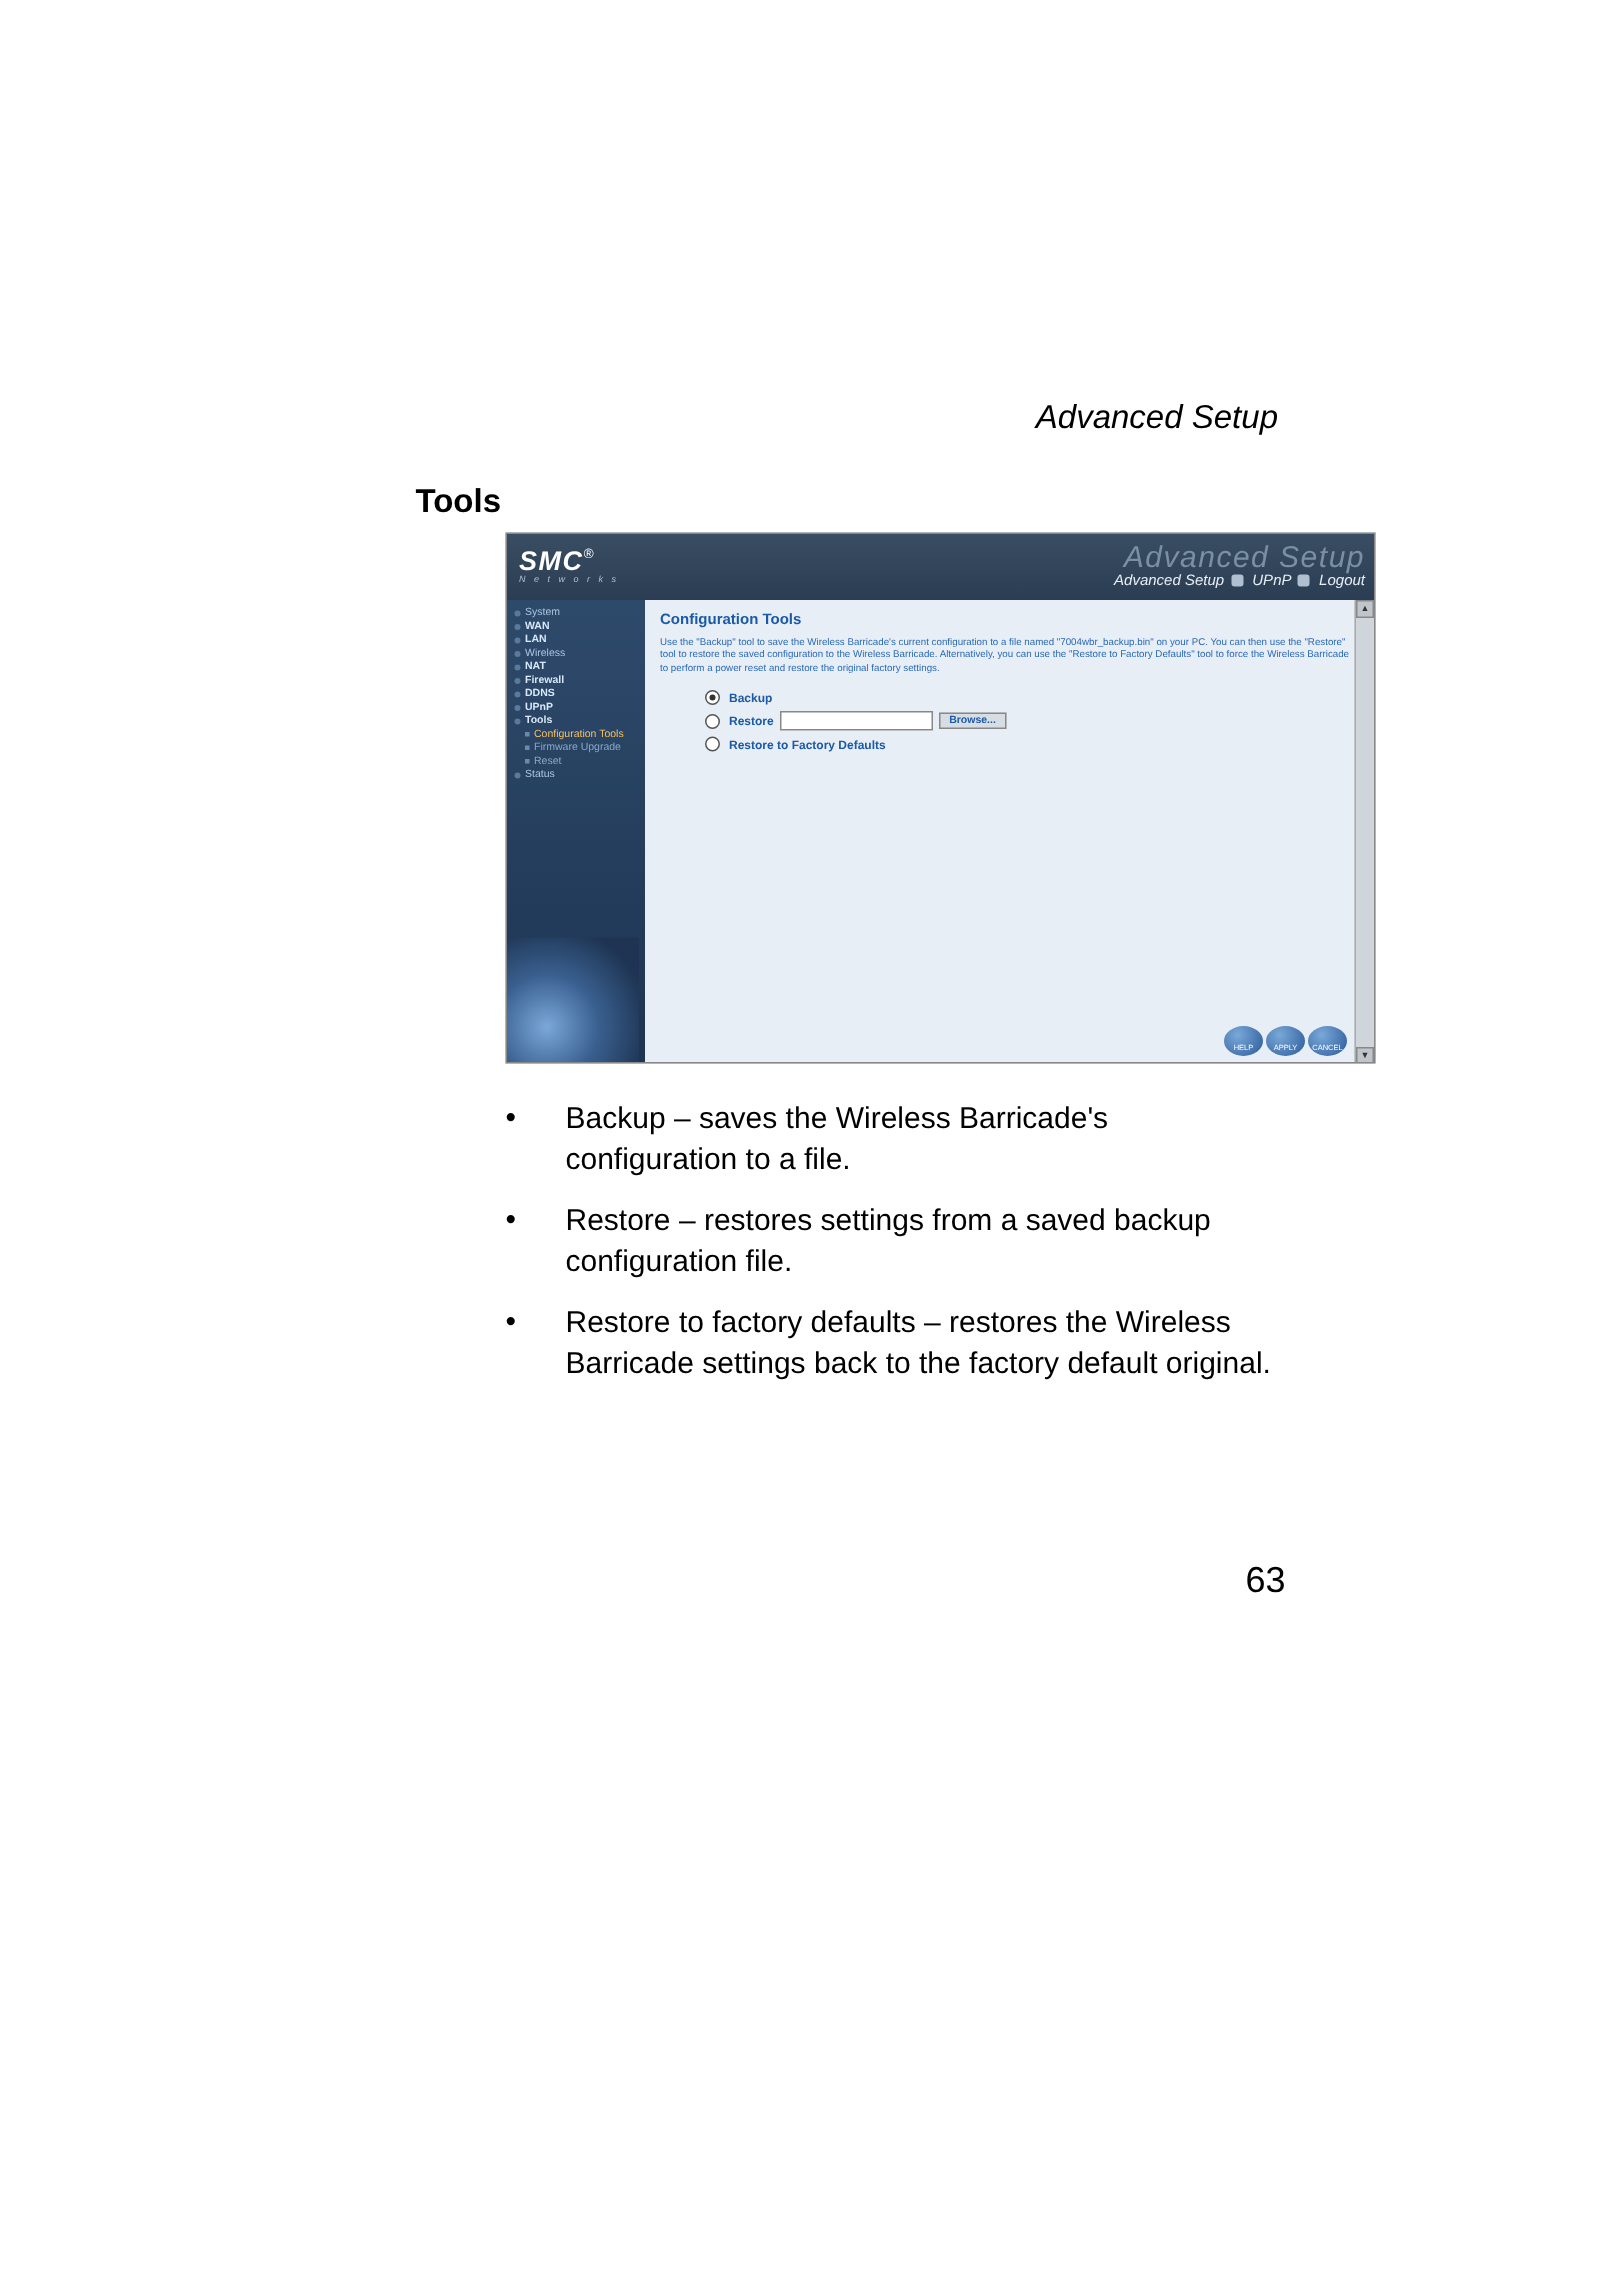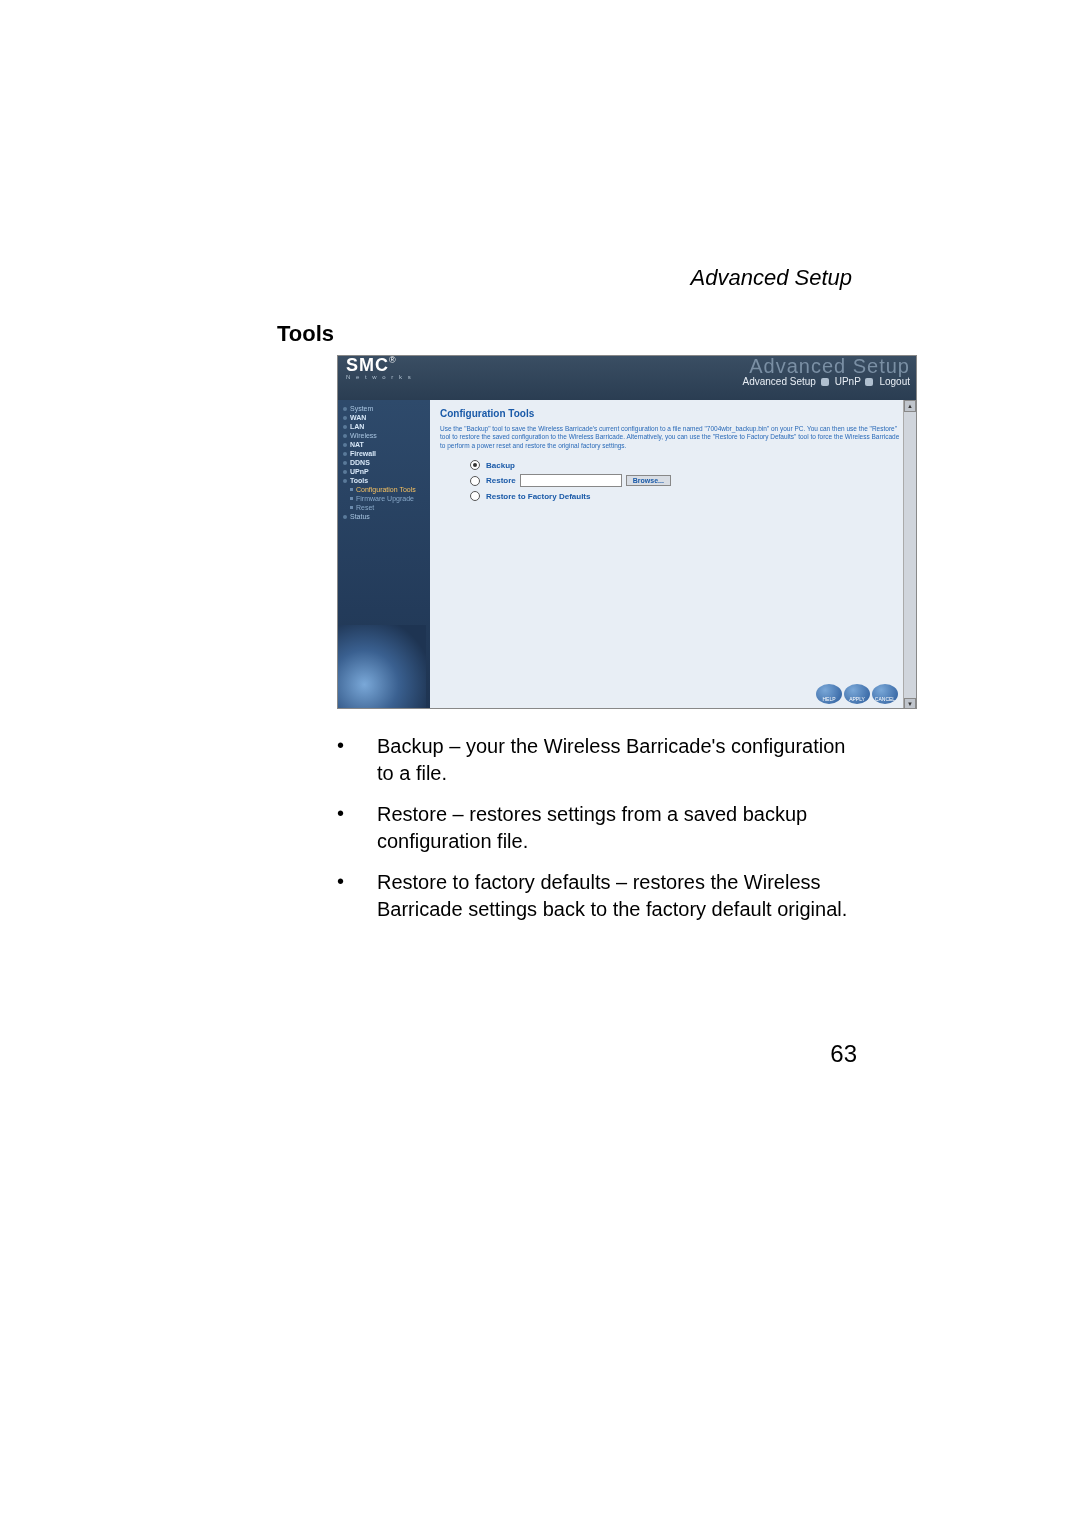--- a/index.html
+++ b/index.html
@@ -53,24 +53,25 @@
     box-sizing: border-box;
     font-family: Arial, sans-serif;
     position: relative;
     background: #b2c5d4;
     overflow: hidden;
   }
   .ui-topbar {
     height: 42px;
     background: linear-gradient(#3a4e63, #2a3d52);
     display: flex;
-    align-items: flex-start;
+    align-items: center;
     justify-content: space-between;
     padding: 0 6px 2px 8px;
     color: #fff;
+    font-style: italic;
   }
   .ui-logo {
     display: flex;
     flex-direction: column;
     line-height: 1;
   }
   .ui-logo-main {
     font-weight: bold;
     font-size: 18px;
     letter-spacing: 1px;
@@ -357,21 +358,21 @@
             <div class="ui-scroll-btn bot">▼</div>
           </div>
         </div>
       </div>
     </div>
   </div>
 
   <div class="bullets">
     <div class="row">
       <div class="dot">•</div>
-      <div class="txt">Backup – your the Wireless Barricade's configuration to a file.</div>
+      <div class="txt">Backup – saves the Wireless Barricade's configuration to a file.</div>
     </div>
     <div class="row">
       <div class="dot">•</div>
       <div class="txt">Restore – restores settings from a saved backup configuration file.</div>
     </div>
     <div class="row">
       <div class="dot">•</div>
       <div class="txt">Restore to factory defaults – restores the Wireless Barricade settings back to the factory default original.</div>
     </div>
   </div>

